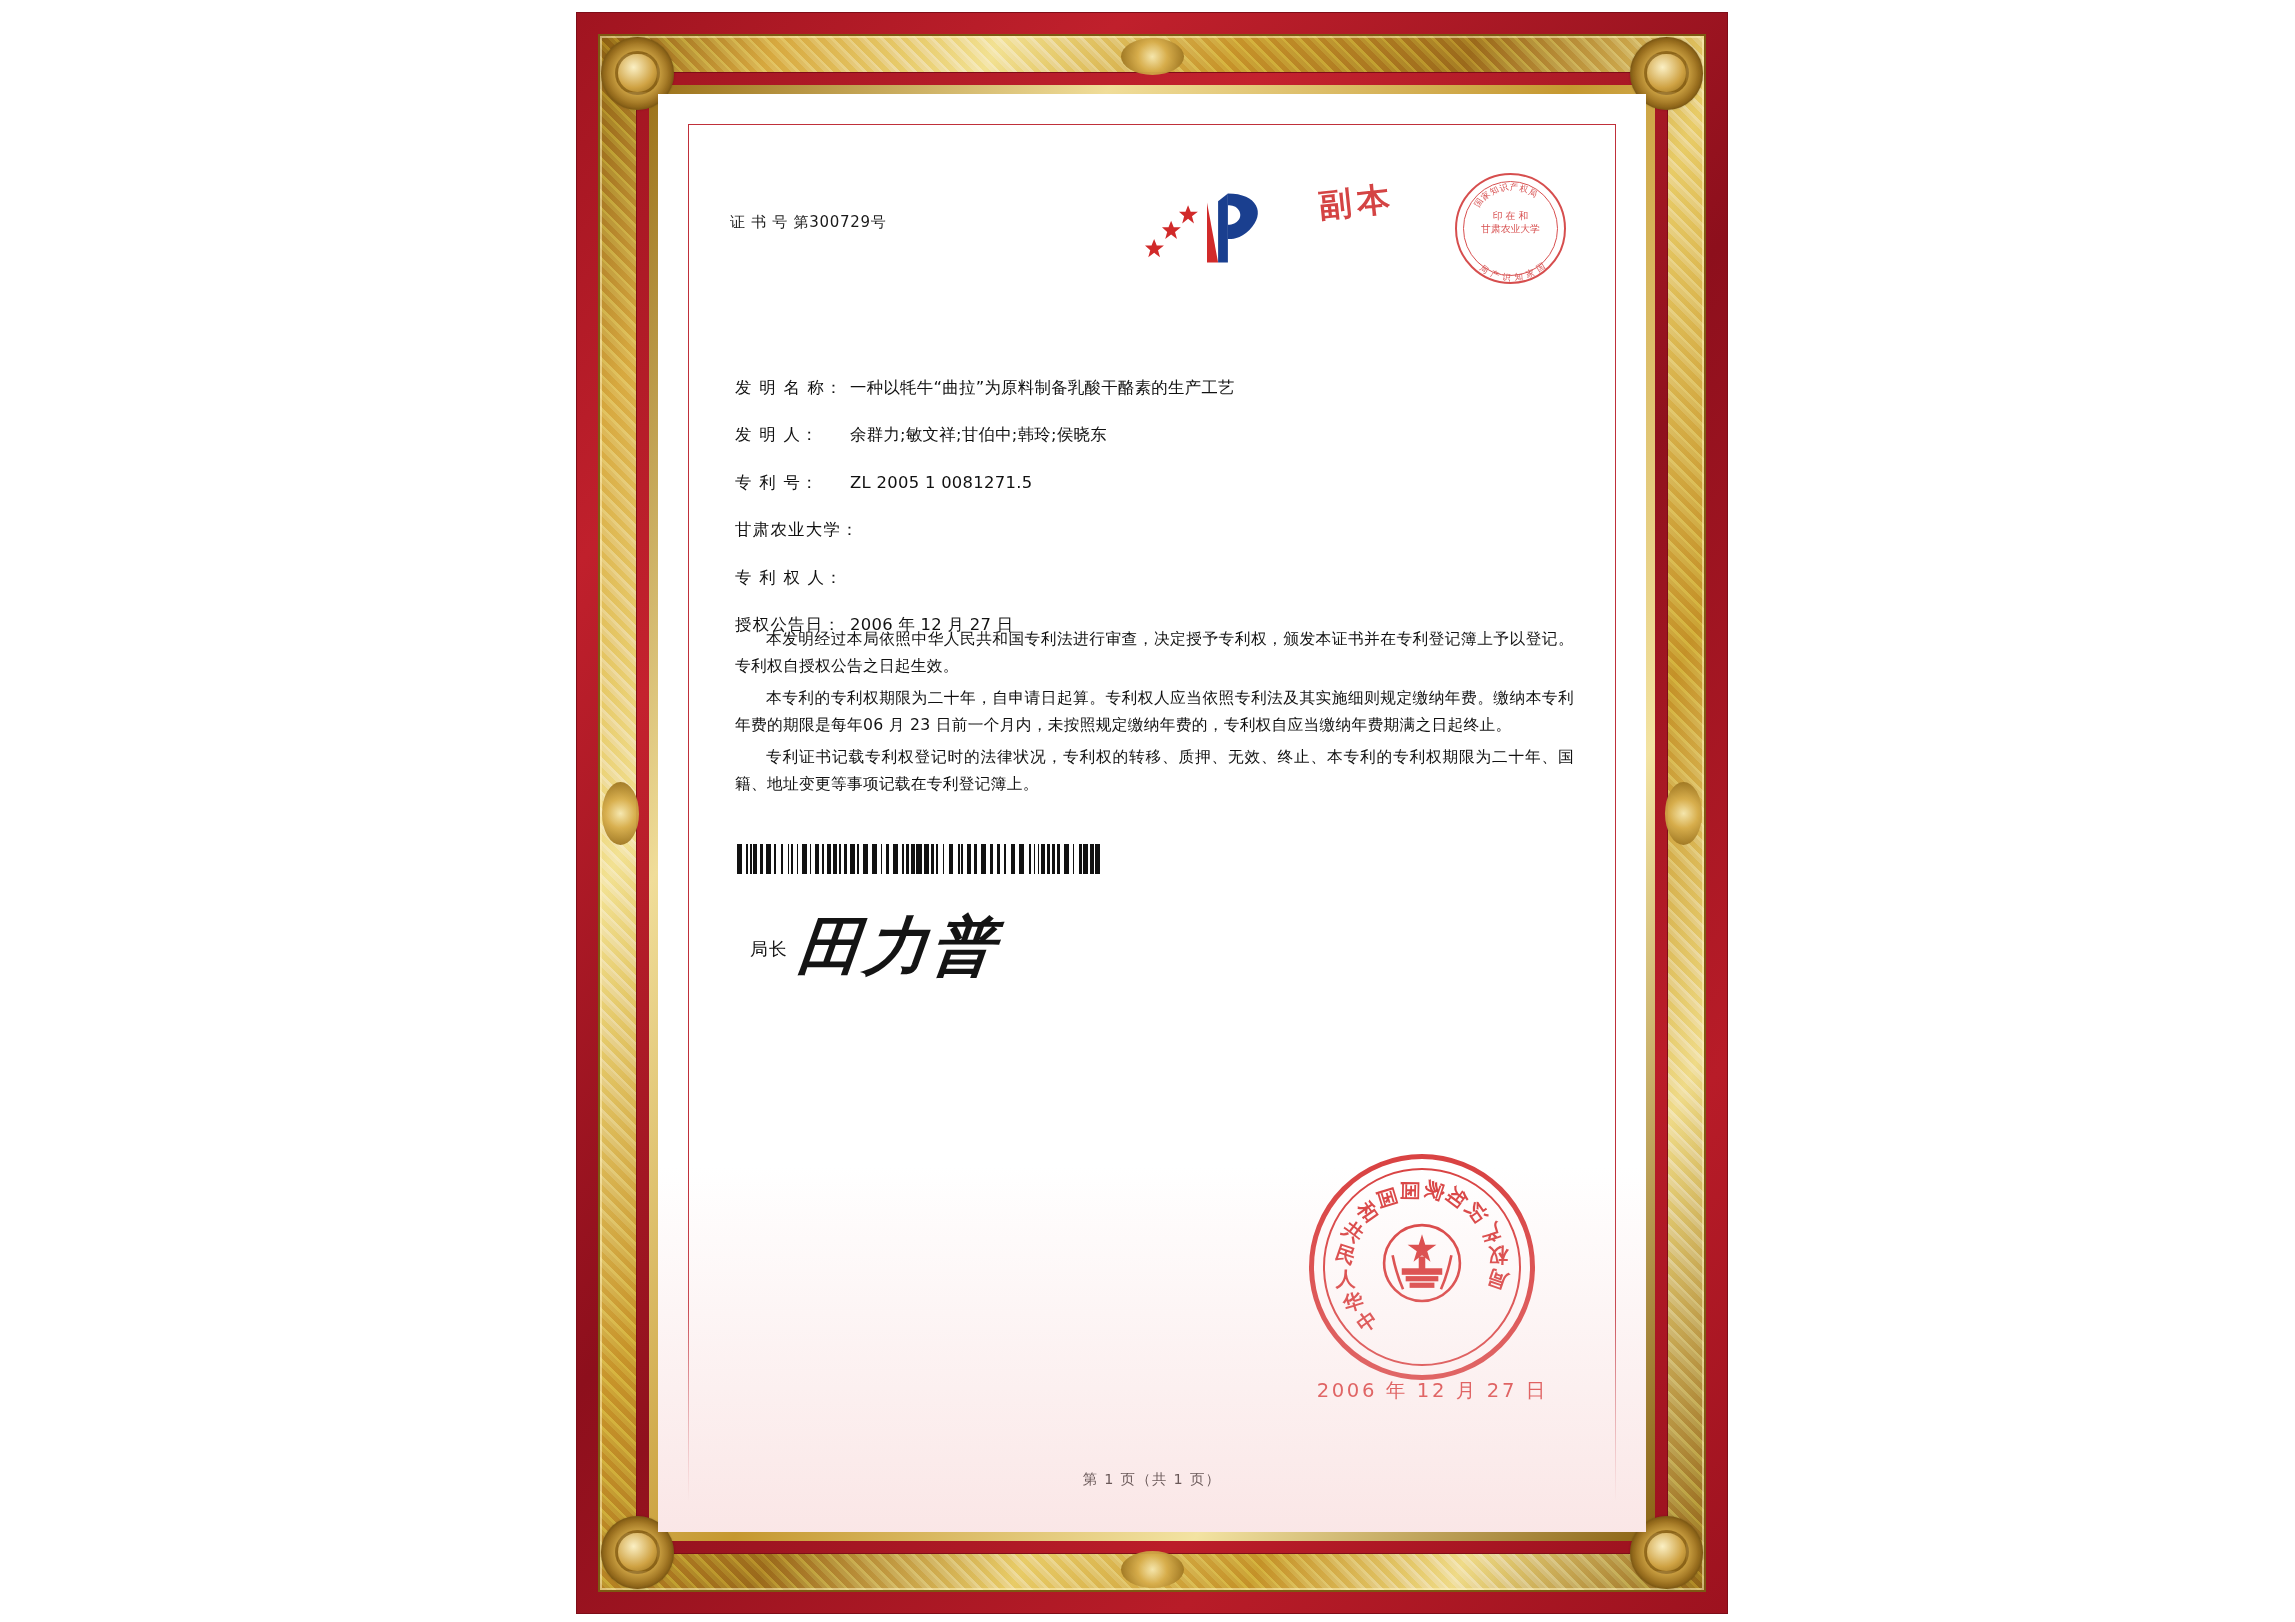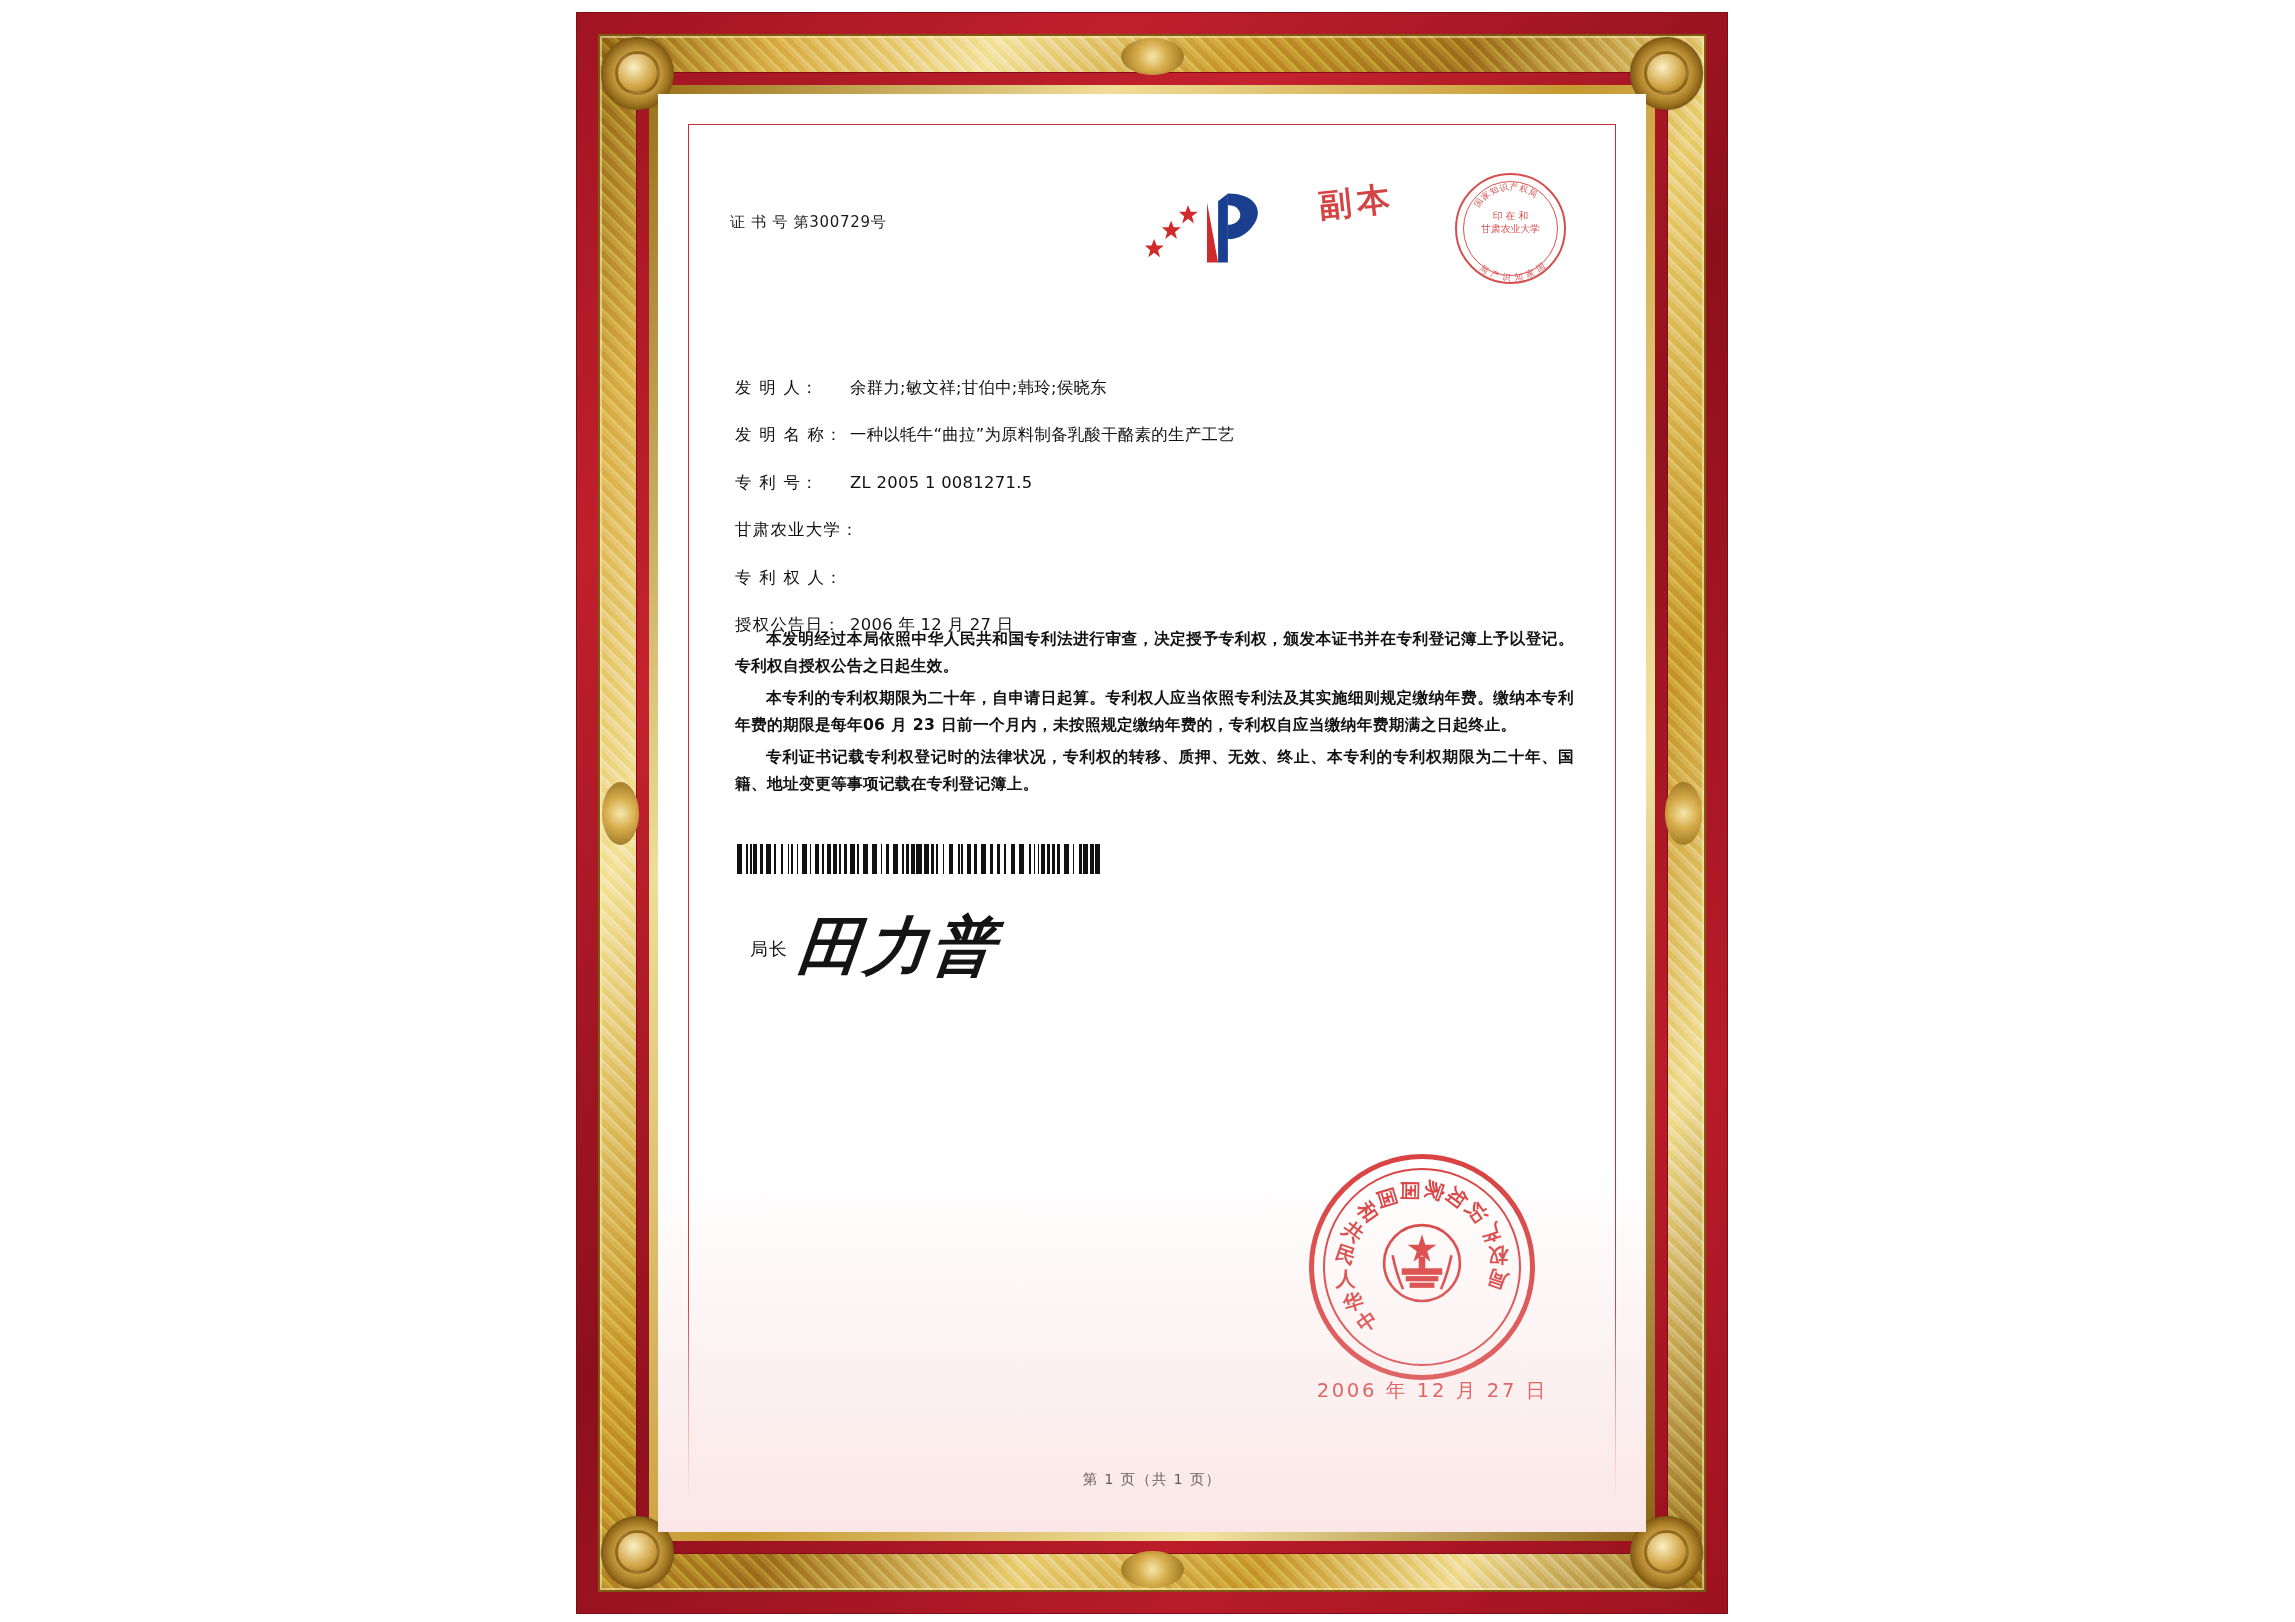--- a/index.html
+++ b/index.html
@@ -266,21 +266,20 @@
     font-size: 15.7px;
     line-height: 27.5px;
     color: #111;
     text-align: justify;
     font-family: "DejaVu Sans", sans-serif;
   }
   .body-text p {
     margin: 0 0 3.9px 0;
     text-indent: 31px;
     letter-spacing: 0.3px;
-    font-weight: bold;
   }
 
   
   .barcode {
     position: absolute;
     left: 79px;
     top: 750px;
     width: 366px;
     height: 30px;
     overflow: hidden;
@@ -454,26 +453,26 @@
           <span style="transform:rotate(176deg) translate(0,-44px) rotate(180deg);">知</span>
           <span style="transform:rotate(190deg) translate(0,-44px) rotate(180deg);">识</span>
           <span style="transform:rotate(204deg) translate(0,-44px) rotate(180deg);">产</span>
           <span style="transform:rotate(218deg) translate(0,-44px) rotate(180deg);">局</span>
         </div>
       </div>
 
 
       <div class="fields">
         <div class="field-row">
+          <div class="field-label"><span>发 明 名 称</span><span>：</span></div>
+          <div class="field-value">一种以牦牛“曲拉”为原料制备乳酸干酪素的生产工艺</div>
+        </div>
+        <div class="field-row">
           <div class="field-label"><span>发 明 人</span><span>：</span></div>
           <div class="field-value">余群力;敏文祥;甘伯中;韩玲;侯晓东</div>
-        </div>
-        <div class="field-row">
-          <div class="field-label"><span>发 明 名 称</span><span>：</span></div>
-          <div class="field-value">一种以牦牛“曲拉”为原料制备乳酸干酪素的生产工艺</div>
         </div>
         <div class="field-row">
           <div class="field-label"><span>专 利 号</span><span>：</span></div>
           <div class="field-value">ZL 2005 1 0081271.5</div>
         </div>
         <div class="field-row">
           <div class="field-label"><span>甘肃农业大学</span><span>：</span></div>
         </div>
         <div class="field-row">
           <div class="field-label"><span>专 利 权 人</span><span>：</span></div>

